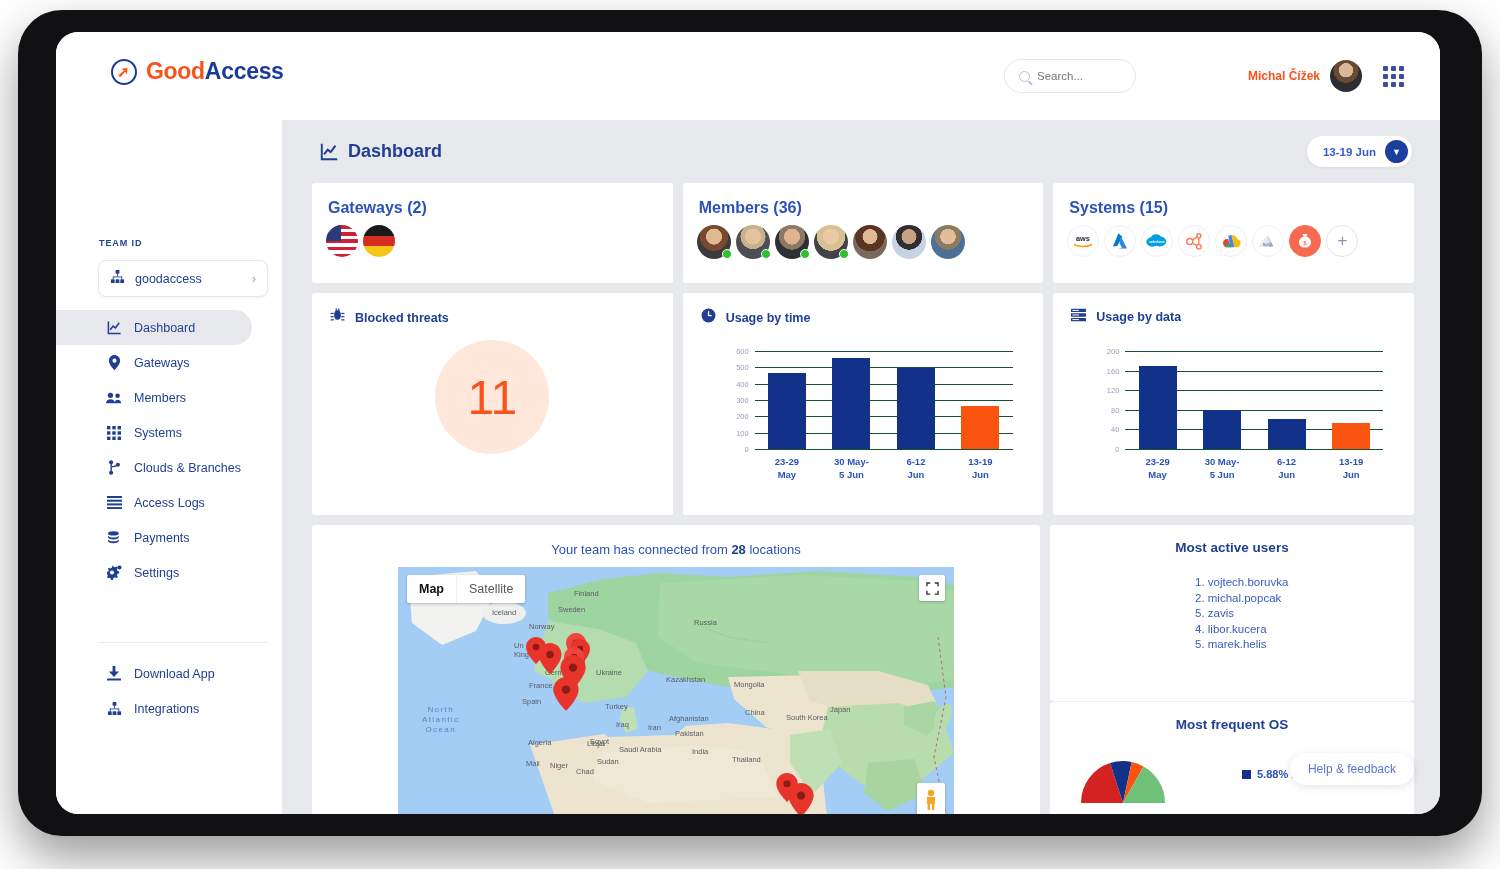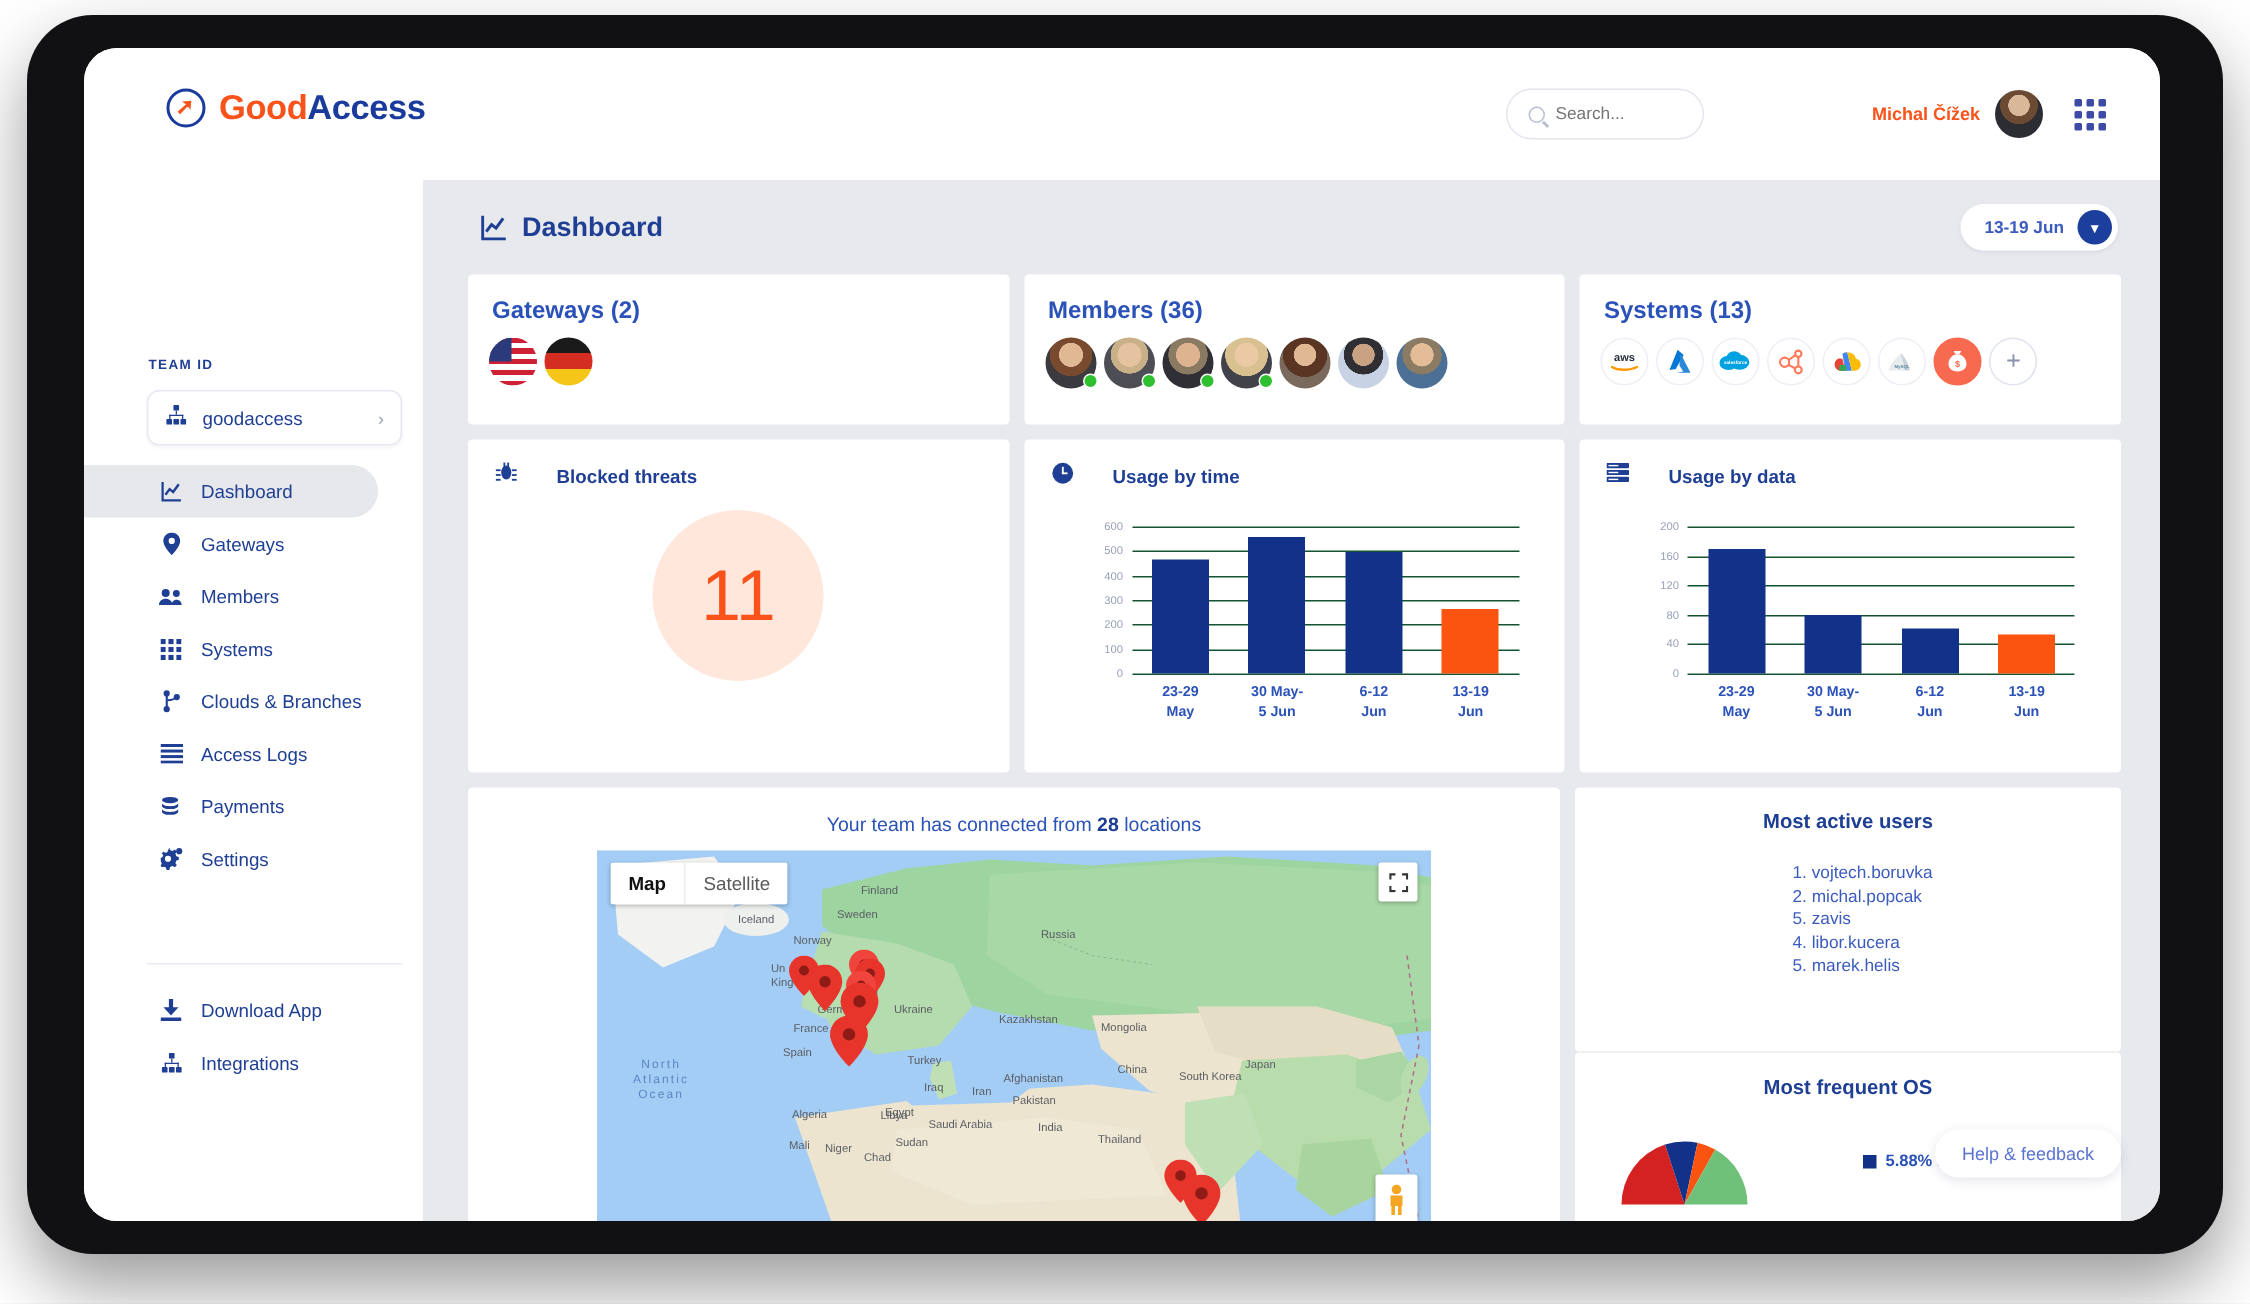--- a/index.html
+++ b/index.html
@@ -170,21 +170,21 @@
     border: 1px solid #eceff5; flex: none;
     display: flex; align-items: center; justify-content: center;
     font-size: 9px; font-weight: 700; overflow: hidden;
   }
   .sys-add { border: 1px solid #dfe3ed; color: #8b93ad; font-size: 17px; font-weight: 300; }
 
   
   .panels-row { position: absolute; left: 30px; top: 173px; width: 1102px; height: 222px; display: flex; gap: 10px; }
   .panel { background: #fff; border-radius: 3px; width: 364px; height: 222px; position: relative; }
   .panel-title { position: absolute; left: 18px; top: 17px; font-size: 12.5px; font-weight: 700; color: #1f3f94; }
-  .panel-head { position: absolute; left: 18px; top: 15px; display: flex; align-items: center; gap: 26px; }
+  .panel-head { position: absolute; left: 18px; top: 15px; display: flex; align-items: center; gap: 10px; }
 
   .threat-circle {
     position: absolute; left: 50%; top: 104px; transform: translate(-50%,-50%);
     width: 114px; height: 114px; border-radius: 50%; background: #ffe7dc;
     display: flex; align-items: center; justify-content: center;
     color: #f9531b; font-size: 48px; font-weight: 400;
   }
 
   .chart { position: absolute; left: 34px; top: 50px; width: 300px; height: 155px; }
   .chart-plot { position: absolute; left: 38px; top: 8px; width: 258px; height: 98px; }
@@ -497,21 +497,21 @@
           <span class="avatar-sm">
                 <span class="face" style="background:radial-gradient(circle at 50% 34%, #c9a183 0 26%, #2e2e33 27% 46%, #c7d3e4 47% 100%)"></span>
               </span>
           <span class="avatar-sm">
                 <span class="face" style="background:radial-gradient(circle at 50% 34%, #e3bd97 0 27%, #8b7b63 28% 46%, #4c6f96 47% 100%)"></span>
               </span>
         </div>
       </div>
 
       <div class="stat-card">
-        <div class="stat-card-title">Systems (13)</div>
+        <div class="stat-card-title">Systems (15)</div>
         <div class="stat-card-body">
           <span class="sys-icon">
             <svg width="24" height="18" viewBox="0 0 26 18">
               <text x="13" y="9" font-size="8" font-family="Liberation Sans, sans-serif" font-weight="700" fill="#252f3e" text-anchor="middle">aws</text>
               <path d="M4 13c4 2.6 13 2.6 18 0" stroke="#ff9900" stroke-width="1.7" fill="none" stroke-linecap="round"></path>
             </svg>
           </span>
           <span class="sys-icon">
             <svg width="20" height="20" viewBox="0 0 20 20">
               <path d="M8.4 2.2L3 15.6l4.2-.6 5.2-9.3z" fill="#0078d4"></path>

